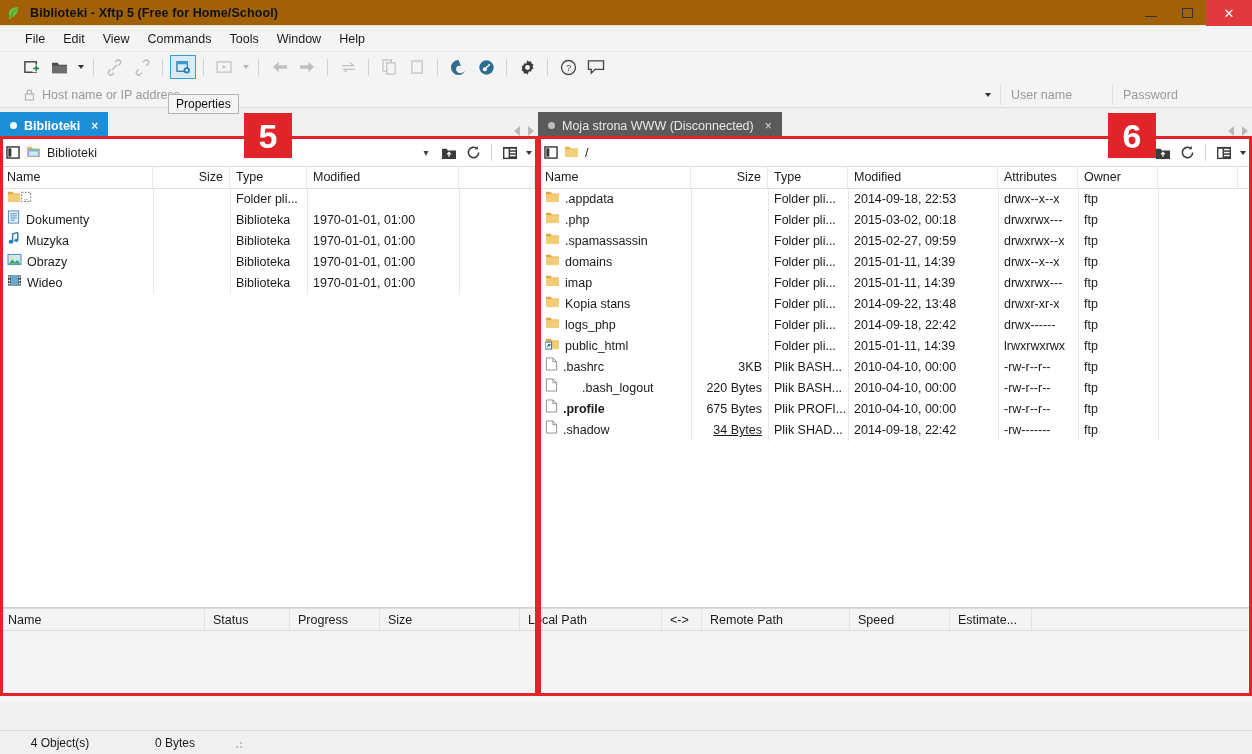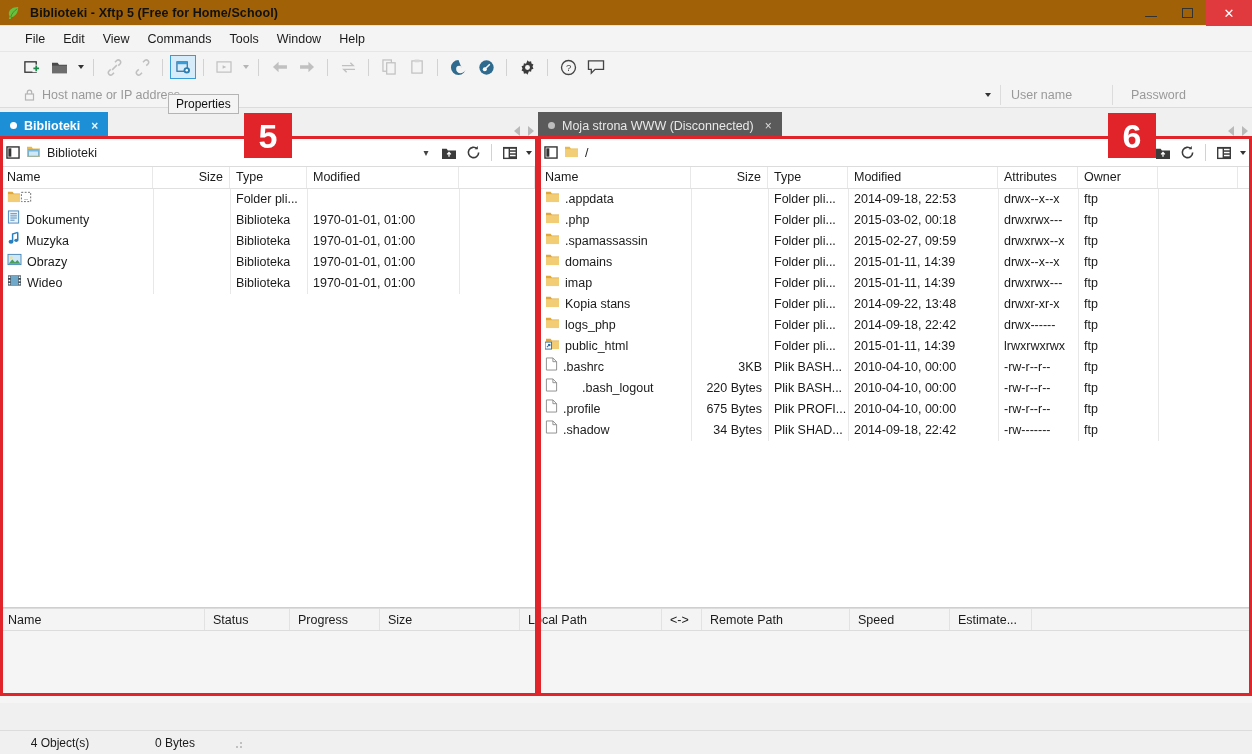--- a/index.html
+++ b/index.html
@@ -43,21 +43,21 @@
   
   .addrrow{ height:26px; background:#f4f4f4; display:flex; align-items:center;
     padding-left:18px; border-bottom:1px solid #dcdcdc;}
   .lockbox{ width:22px; display:flex; align-items:center; justify-content:center;}
   .hostfield{ flex:1; height:20px; background:#f4f4f4; display:flex; align-items:center;
     color:#999; font-size:12.5px; padding-left:2px;}
   .hostcaret{ width:26px; display:flex; align-items:center; justify-content:center;}
   .ufield{ width:112px; height:20px; border-left:1px solid #dcdcdc; color:#999;
     display:flex; align-items:center; padding-left:10px; font-size:12.5px;}
   .pfield{ width:140px; height:20px; border-left:1px solid #dcdcdc; color:#999;
-    display:flex; align-items:center; padding-left:18px; font-size:12.5px;}
+    display:flex; align-items:center; padding-left:10px; font-size:12.5px;}
 
   
   .tooltip{ position:absolute; left:168px; top:94px; background:#f4f4f4;
     border:1px solid #b4b4b4; padding:2px 7px; font-size:12px; color:#111; z-index:40;}
 
   
   .panes{ position:absolute; left:0; top:112px; width:1252px; height:496px; display:flex; }
   .pane{ position:relative; }
   .pane.left{ width:538px; }
   .pane.right{ width:714px; }
@@ -662,21 +662,21 @@
               <span>.bash_logout</span>
             </div>
             <div class="cell num" style="width: 77px;">220 Bytes</div>
             <div class="cell" style="width: 80px;">Plik BASH...</div>
             <div class="cell" style="width: 150px;">2010-04-10, 00:00</div>
             <div class="cell" style="width: 80px;">-rw-r--r--</div>
             <div class="cell" style="width: 80px;">ftp</div>
             <div class="cell" style="width: 80px;"></div>
           </div>
           <div class="row">
-            <div class="cell nm" style="width: 152px;">
+            <div class="cell nm" style="width: 152px; font-weight: bold;">
               <span class="icon"><svg width="13" height="14" viewBox="0 0 14 15">
                   <path d="M1.5 1h7l4 4v9h-11z" fill="#fff" stroke="#8a8a8a" stroke-width="1"></path>
                   <path d="M8.5 1v4h4" fill="none" stroke="#8a8a8a" stroke-width="1"></path>
                 </svg></span>
               <span>.profile</span>
             </div>
             <div class="cell num" style="width: 77px;">675 Bytes</div>
             <div class="cell" style="width: 80px;">Plik PROFI...</div>
             <div class="cell" style="width: 150px;">2010-04-10, 00:00</div>
             <div class="cell" style="width: 80px;">-rw-r--r--</div>
@@ -684,21 +684,21 @@
             <div class="cell" style="width: 80px;"></div>
           </div>
           <div class="row">
             <div class="cell nm" style="width: 152px;">
               <span class="icon"><svg width="13" height="14" viewBox="0 0 14 15">
                   <path d="M1.5 1h7l4 4v9h-11z" fill="#fff" stroke="#8a8a8a" stroke-width="1"></path>
                   <path d="M8.5 1v4h4" fill="none" stroke="#8a8a8a" stroke-width="1"></path>
                 </svg></span>
               <span>.shadow</span>
             </div>
-            <div class="cell num" style="width: 77px;">34 Bytes</div>
+            <div class="cell num" style="width: 77px; text-decoration: underline;">34 Bytes</div>
             <div class="cell" style="width: 80px;">Plik SHAD...</div>
             <div class="cell" style="width: 150px;">2014-09-18, 22:42</div>
             <div class="cell" style="width: 80px;">-rw-------</div>
             <div class="cell" style="width: 80px;">ftp</div>
             <div class="cell" style="width: 80px;"></div>
           </div>
         </div>
     </div>
   </div>
 </div>

